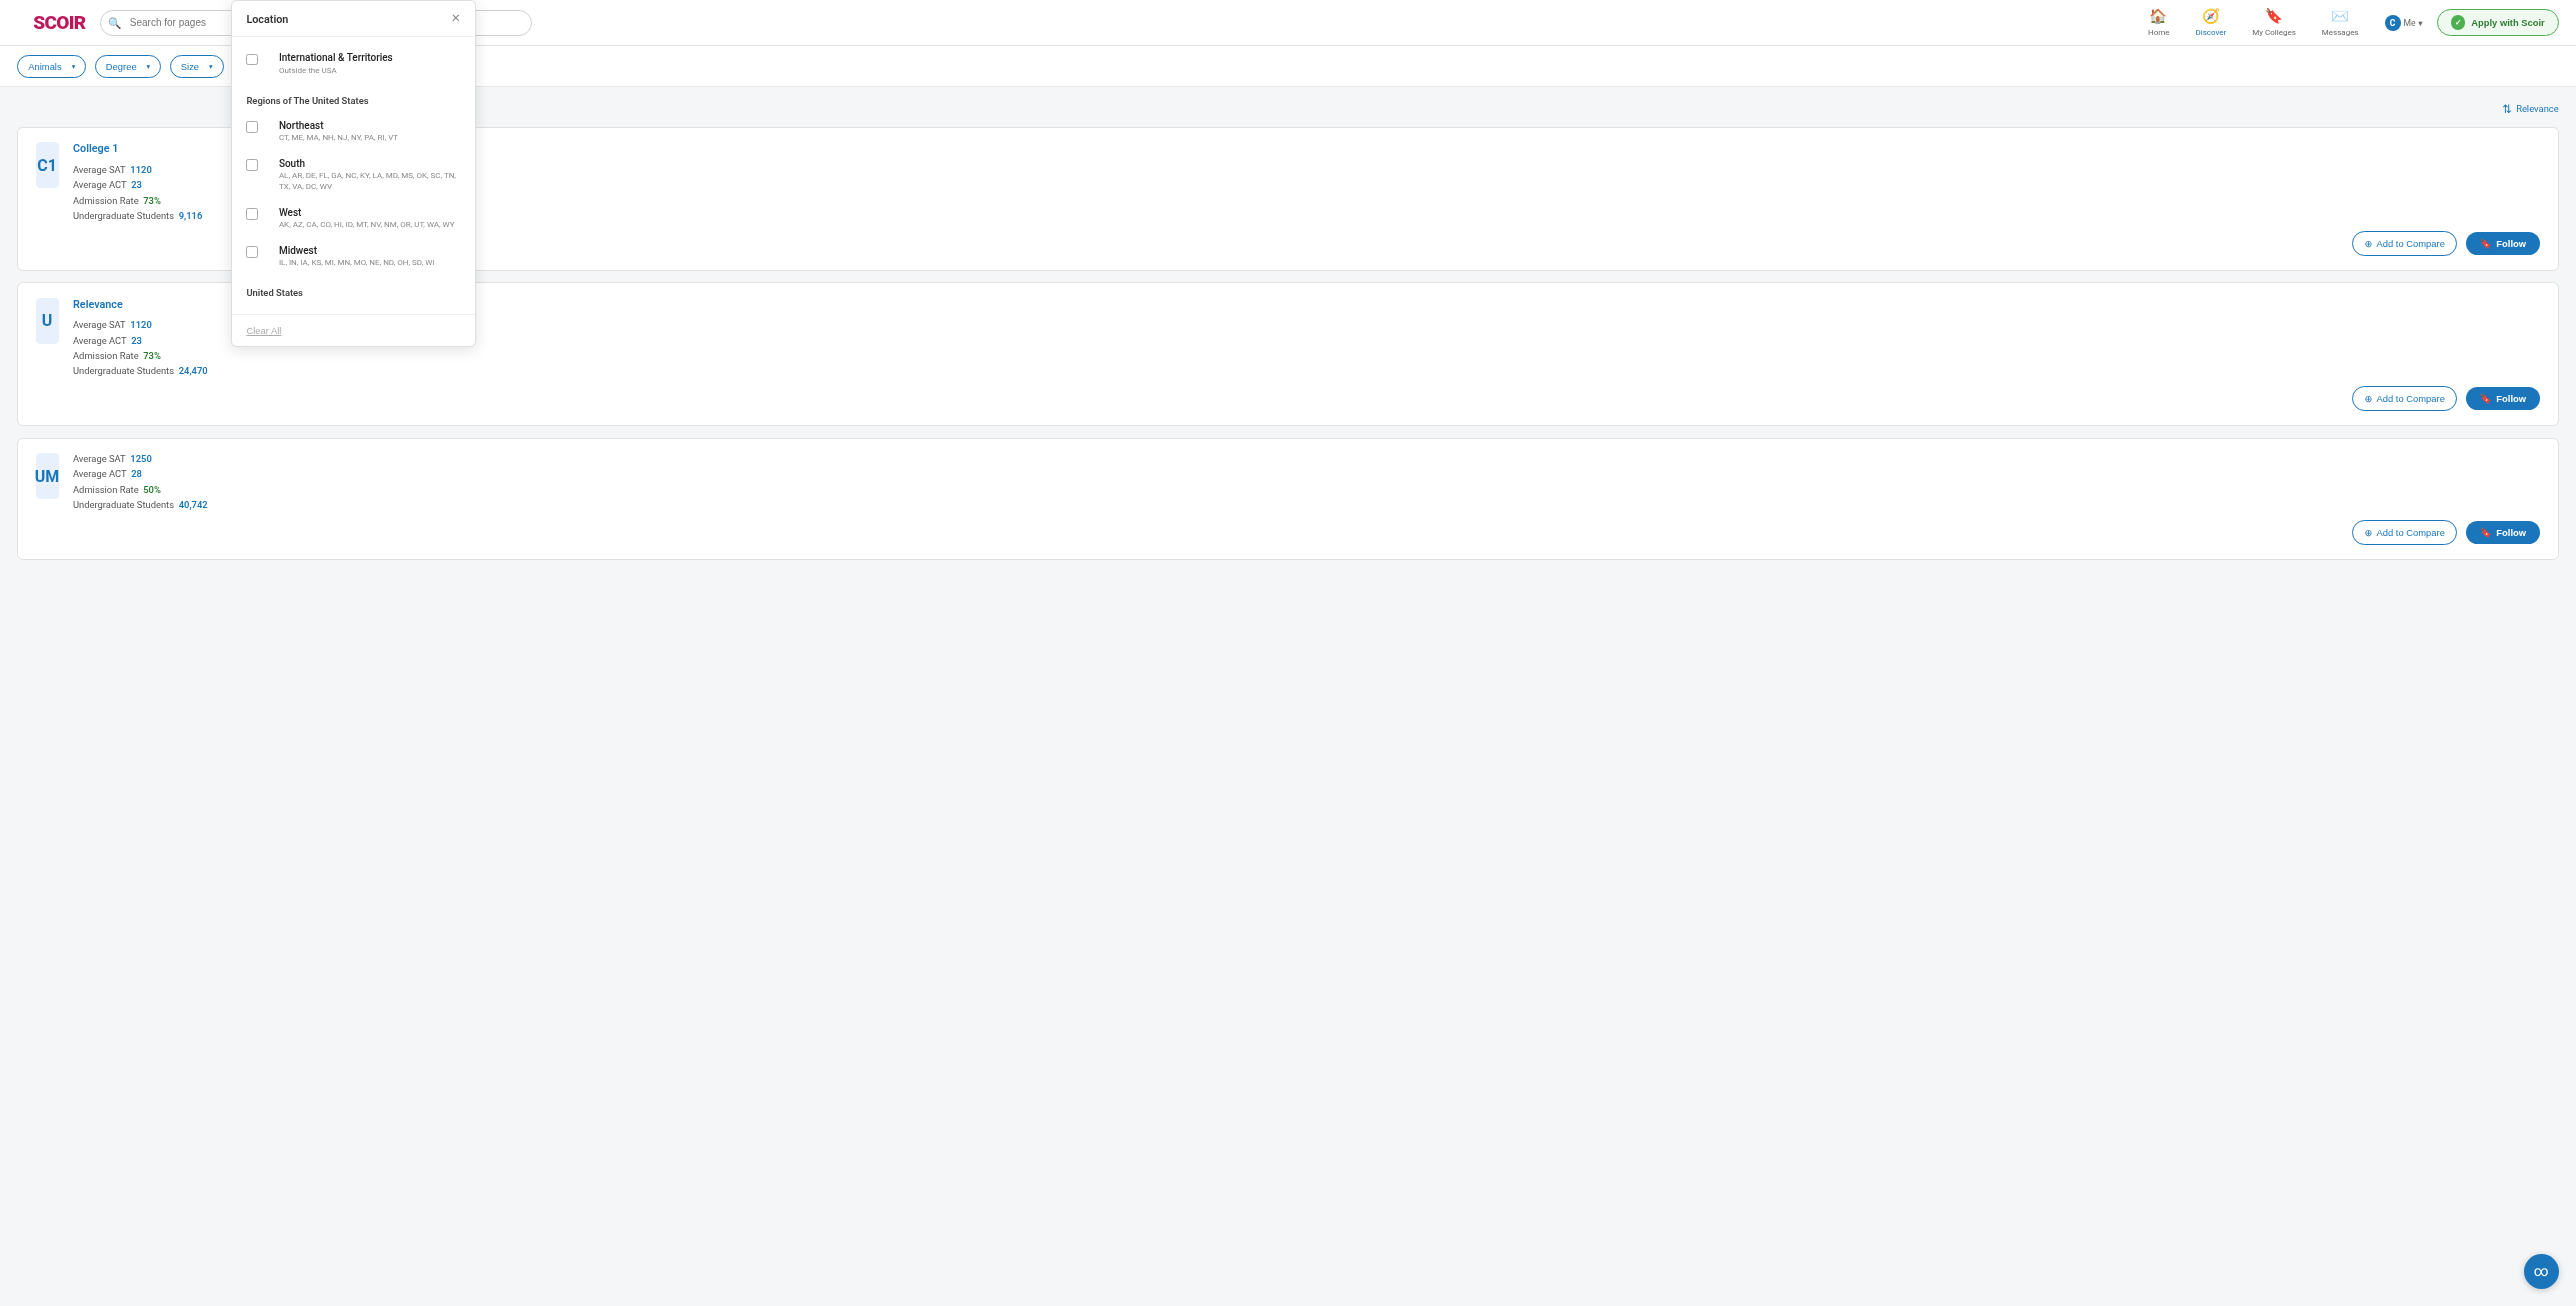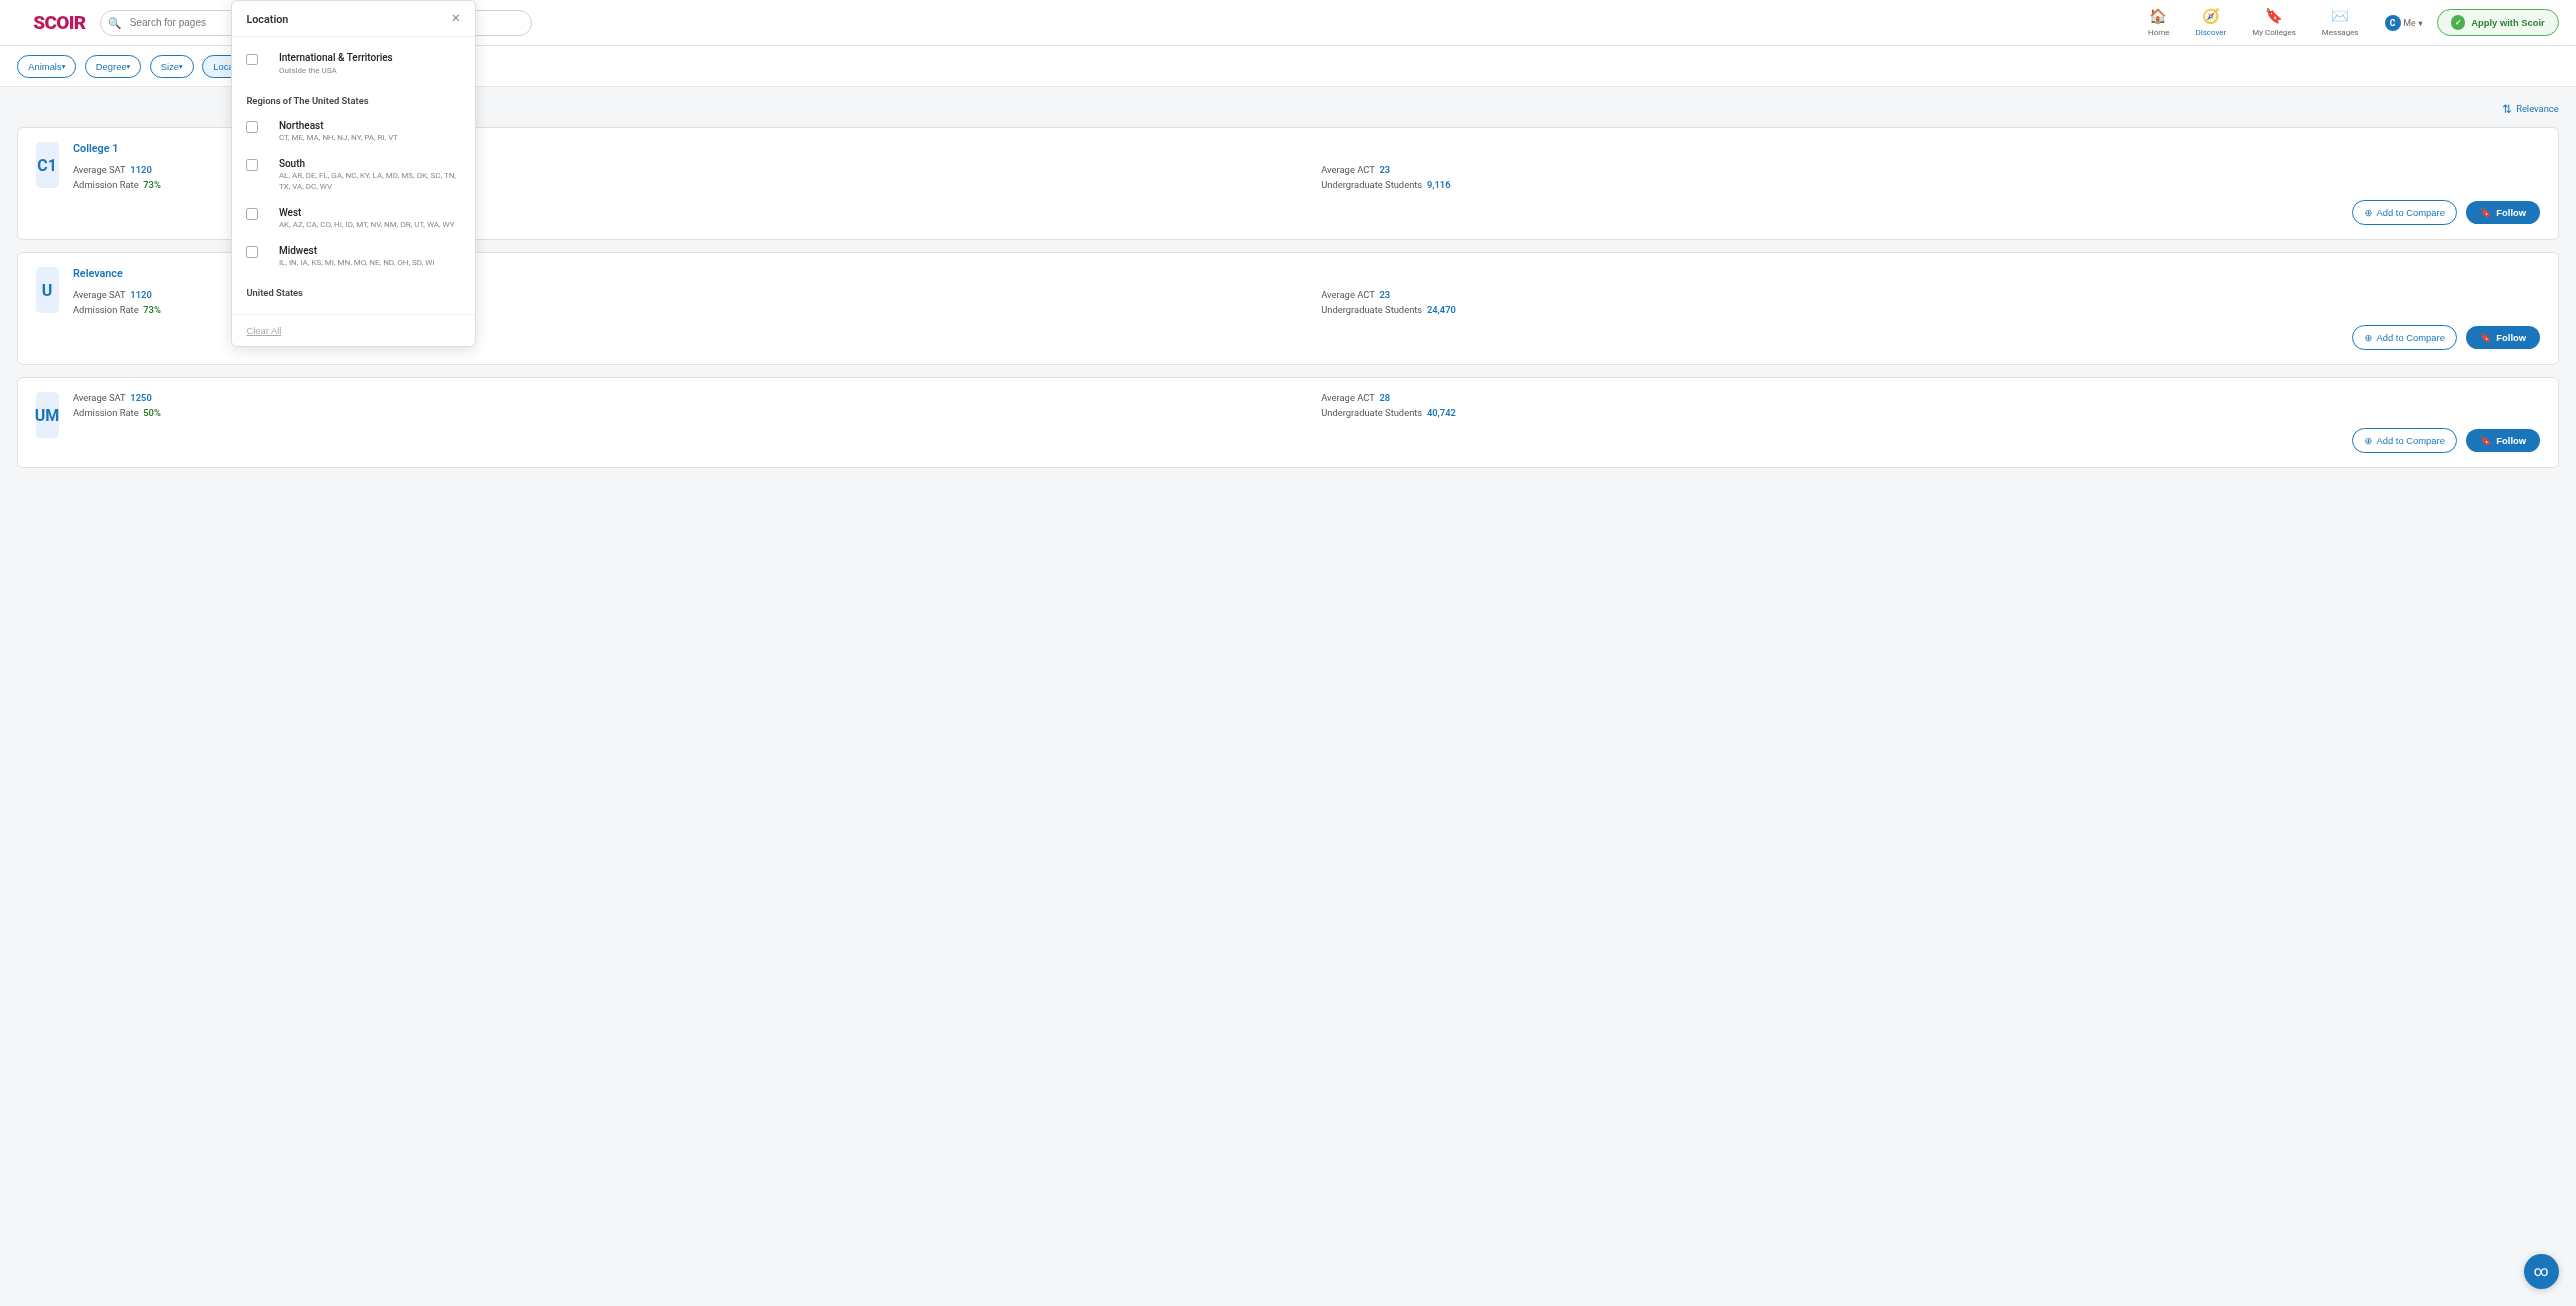--- a/index.html
+++ b/index.html
@@ -133,21 +133,21 @@
       padding: 8.6px 17.3px;
       display: flex;
       align-items: center;
       gap: 8.6px;
       border-bottom: 0.7px solid #e8e8e8;
       position: relative;
     }
     .filter-btn {
       display: flex;
       align-items: center;
-      gap: 0;
+      gap: 10px;
       border: 1.1px solid #1a75bb;
       border-radius: 14.4px;
       padding: 5px 10px;
       color: #1a75bb;
       font-size: 9.4px;
       font-weight: 500;
       cursor: pointer;
       background: #fff;
       white-space: nowrap;
     }
@@ -324,21 +324,21 @@
     .college-info { flex: 1; }
     .college-name {
       font-size: 10.8px;
       font-weight: 600;
       color: #1a75bb;
       margin-bottom: 8.6px;
       cursor: pointer;
     }
     .college-stats {
       display: grid;
-      grid-template-columns: 1fr 1fr;
+      grid-template-columns: 1fr;
       gap: 4.3px 29px;
     }
     .stat-item {
       font-size: 9.4px;
       color: #555;
     }
     .stat-value {
       color: #1a75bb;
       font-weight: 600;
     }

